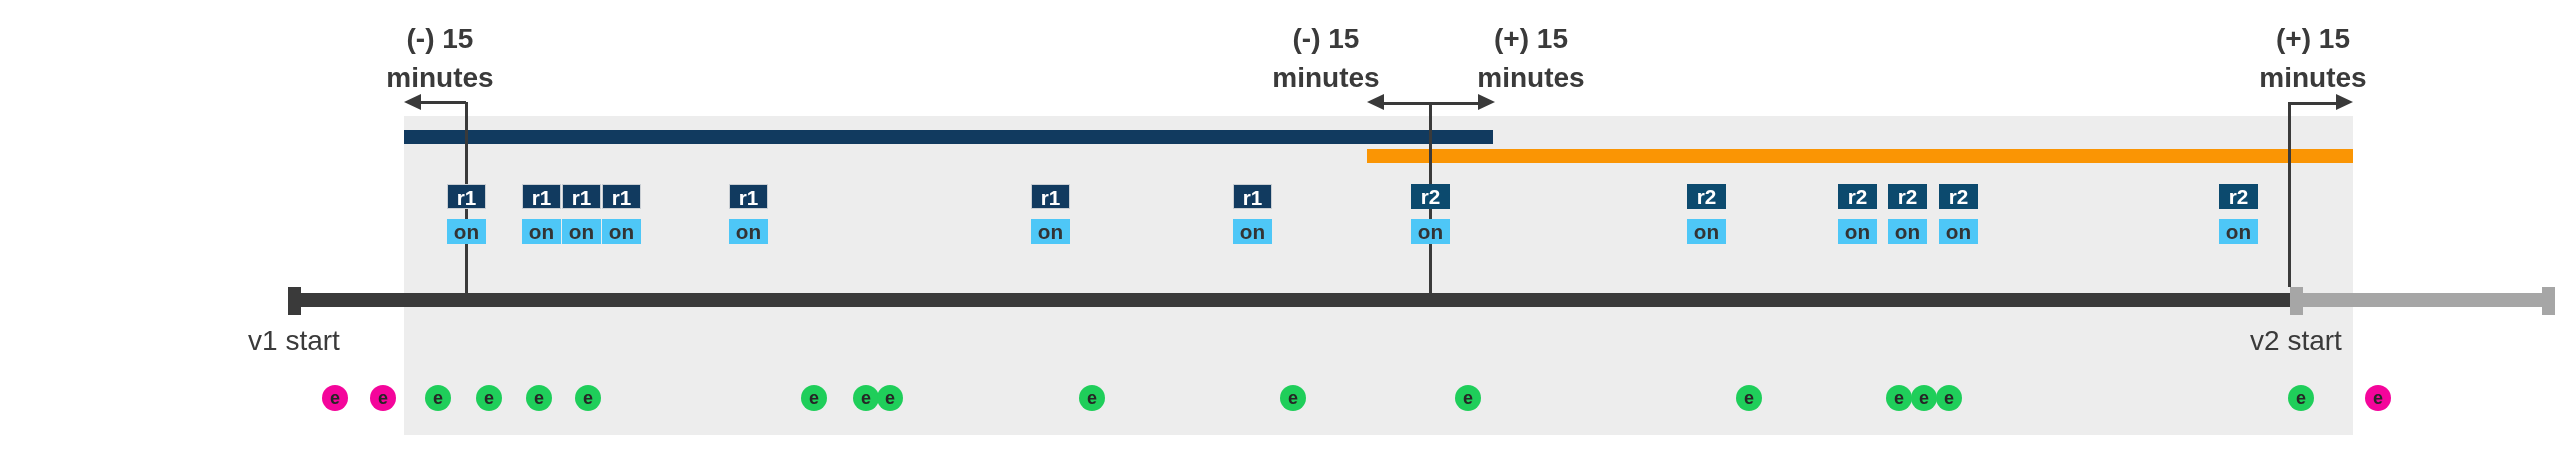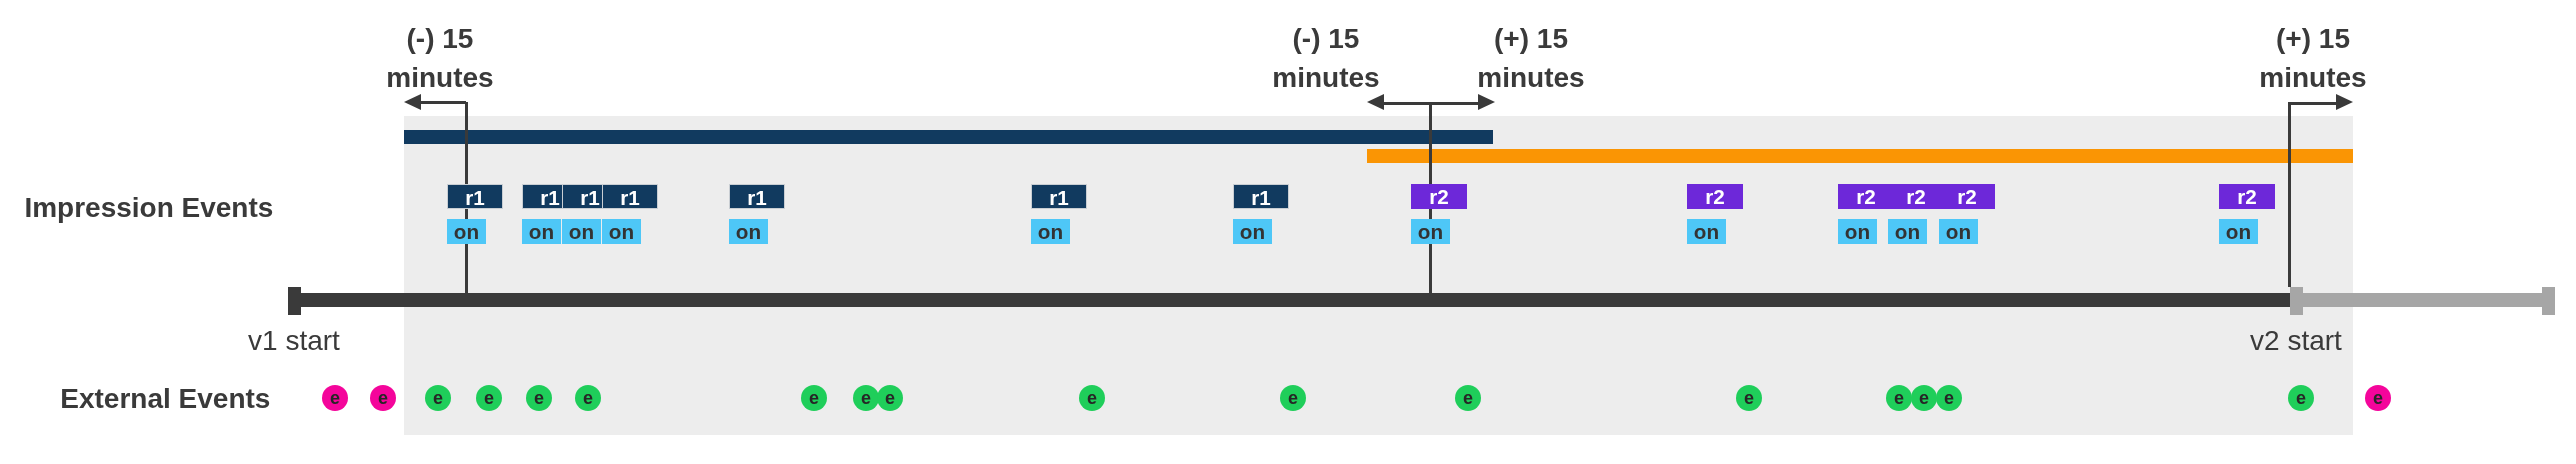--- a/index.html
+++ b/index.html
@@ -24,24 +24,24 @@
   .cap-end{left:2542px;background:#A6A6A6;}
   .annotation{position:absolute;top:19px;transform:translateX(-50%);text-align:center;
     font-size:28px;font-weight:bold;color:#3A3A3A;line-height:39px;white-space:nowrap;}
   .flight-bar{position:absolute;height:14px;}
   .guide-line{position:absolute;width:2.8px;background:#3A3A3A;}
   .arrow-line{position:absolute;height:2.8px;background:#3A3A3A;}
   .arrow-head{position:absolute;width:0;height:0;border-top:8.5px solid transparent;border-bottom:8.5px solid transparent;}
   .arrow-head.left{border-right:17px solid #3A3A3A;}
   .arrow-head.right{border-left:17px solid #3A3A3A;}
   .imp{position:absolute;top:184px;width:39px;}
-  .imp-r{width:56px;height:25.4px;line-height:25.4px;text-align:center;
+  .imp-r{width:39px;height:25.4px;line-height:25.4px;text-align:center;
     font-size:20.7px;font-weight:bold;color:#ffffff;box-sizing:border-box;}
   .imp-r.r1{background:#113A5F;border:0.9px solid #C9CED3;}
-  .imp-r.r2{background:#6d28d9;}
+  .imp-r.r2{background:#0c4a6e;}
   .imp-on{margin-top:9.4px;width:39px;height:25.4px;line-height:25.4px;text-align:center;
     font-size:20.7px;font-weight:bold;color:#333333;background:#4EC7F7;}
   .ext{position:absolute;top:385px;width:26px;height:26px;border-radius:50%;
     text-align:center;line-height:26px;font-size:18px;font-weight:bold;color:#262626;}
   .ext.in{background:#1FCE5A;}
   .ext.out{background:#F4059B;}
 </style>
 </head>
 <body>
 
@@ -157,18 +157,16 @@
       <div class="annotation" style="left: 1531px;">
         <div>(+) 15</div>
         <div>minutes</div>
       </div>
       <div class="annotation" style="left: 2313px;">
         <div>(+) 15</div>
         <div>minutes</div>
       </div>
     </div>
 
-  <div class="row-label" id="impression-row-label">Impression Events</div>
-  <div class="row-label" id="external-row-label">External Events</div>
   <div class="v-label" id="v1-label">v1 start</div>
   <div class="v-label" id="v2-label">v2 start</div>
 </div>
 
 
 </body></html>

